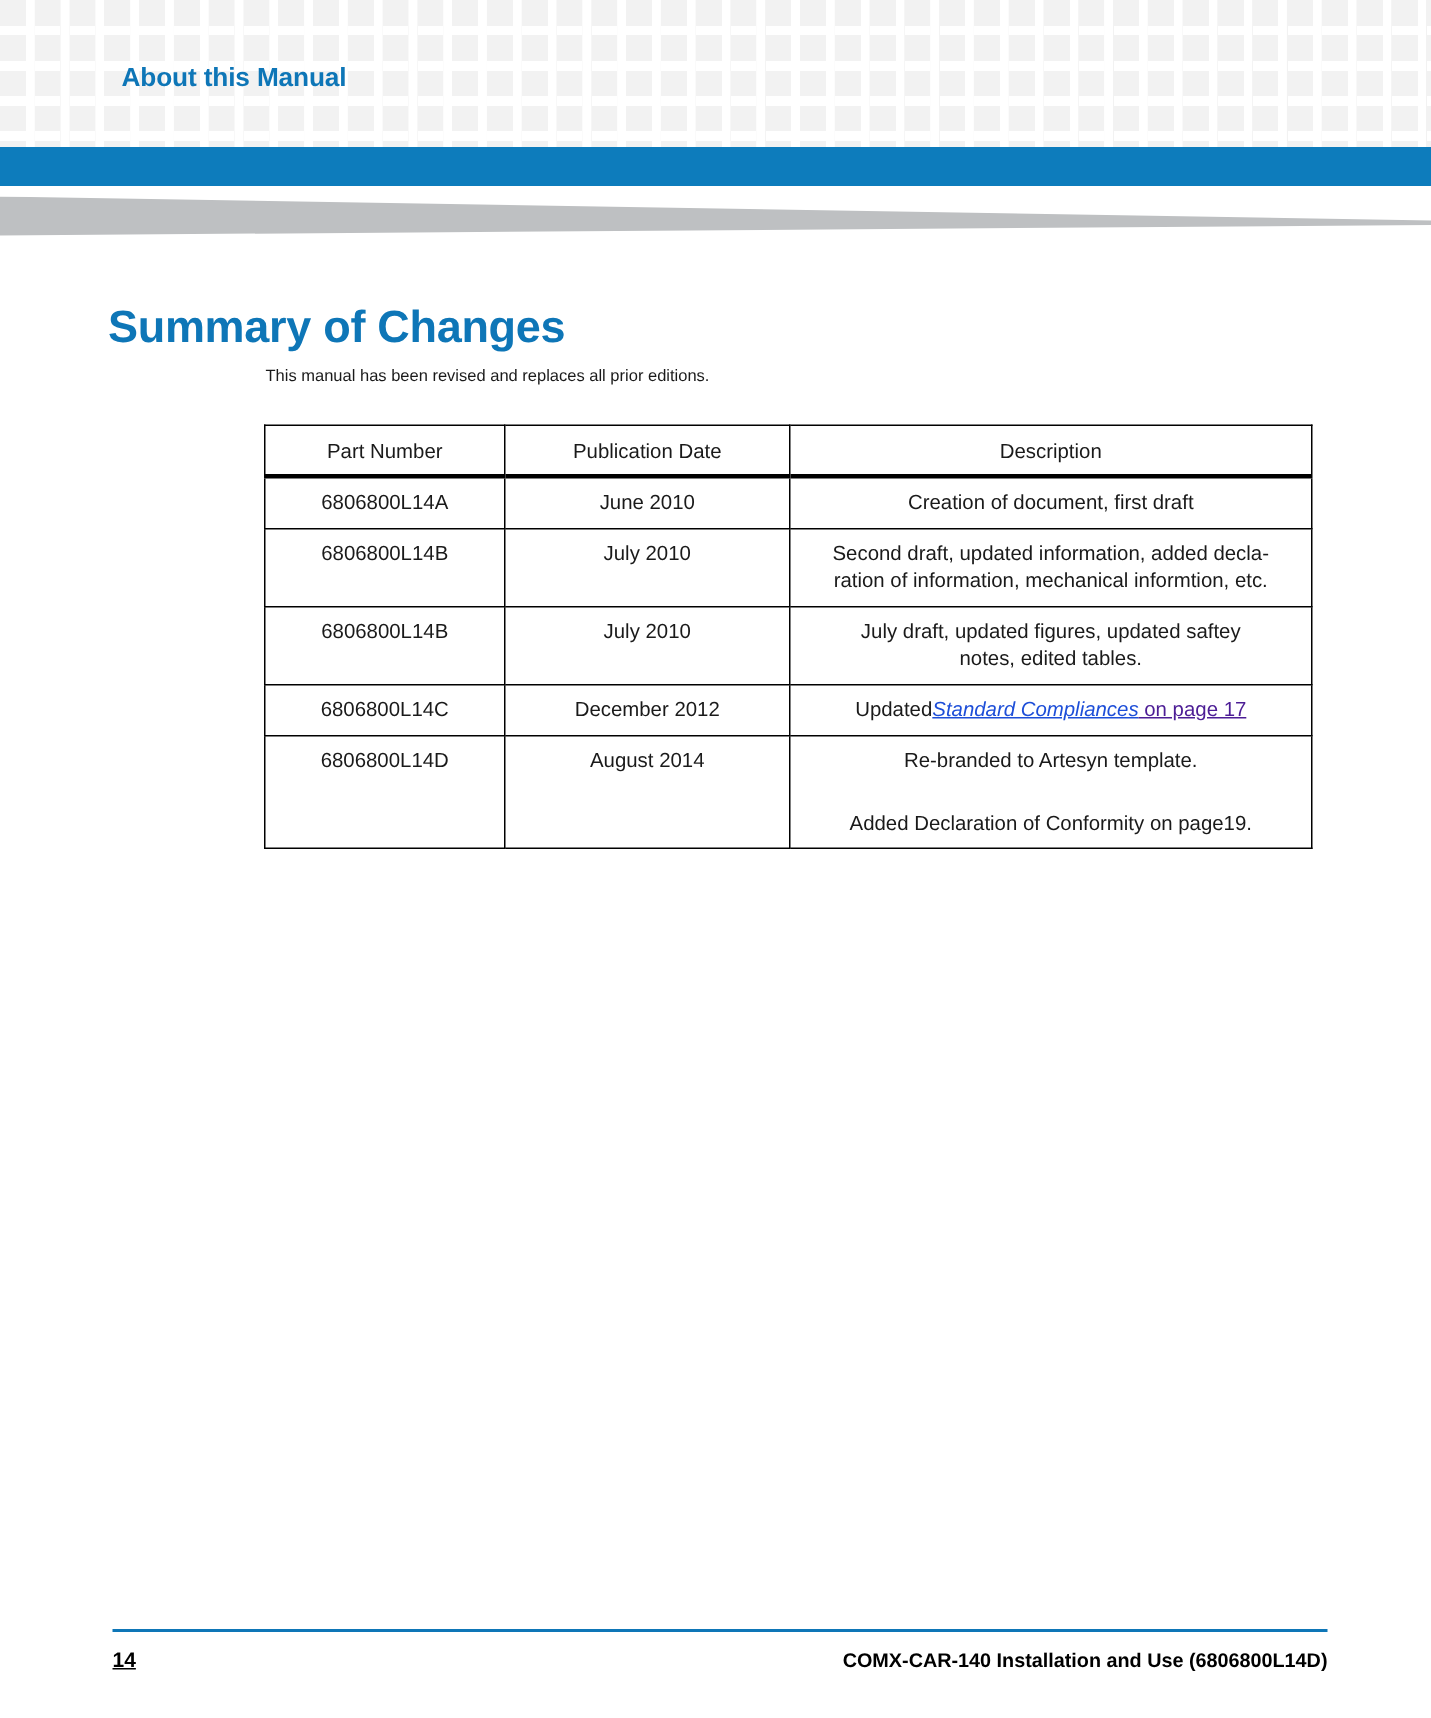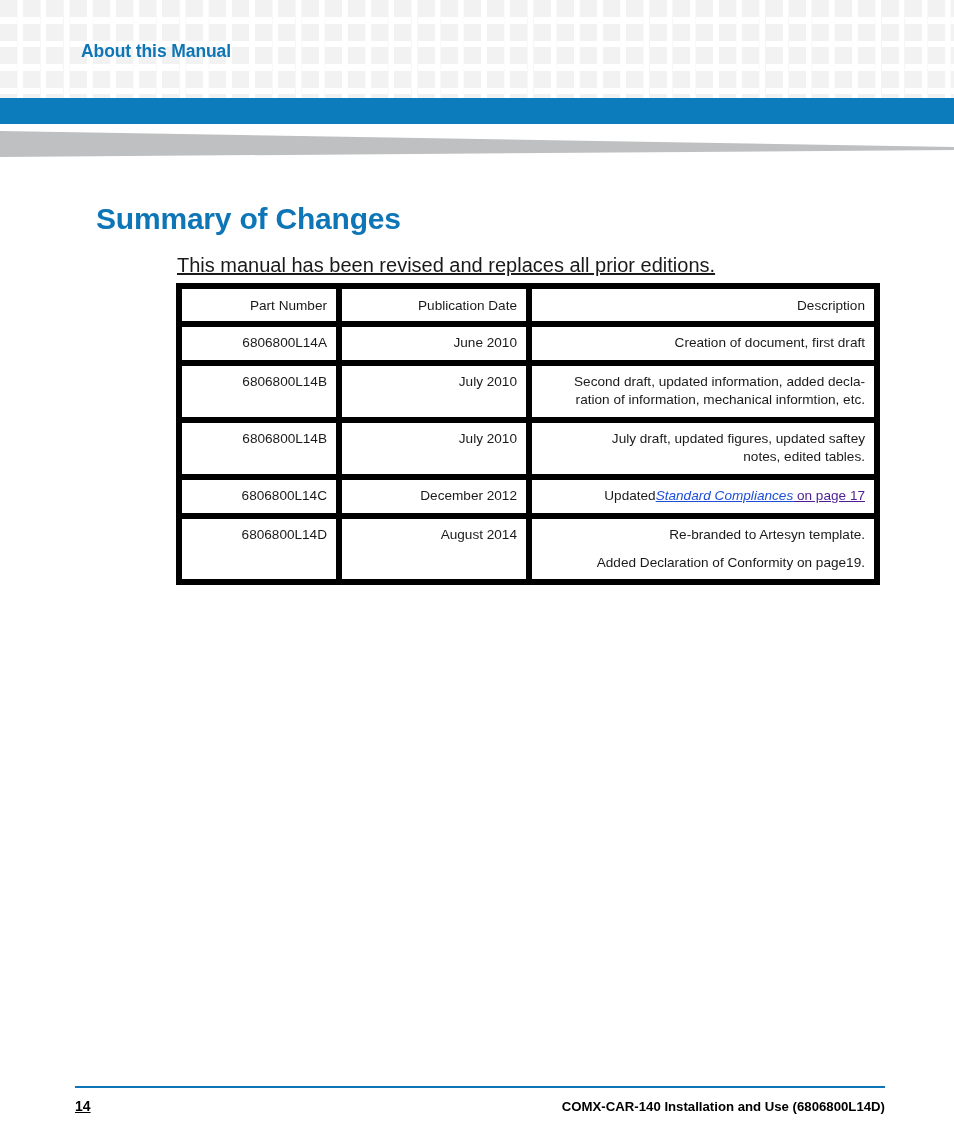--- a/index.html
+++ b/index.html
@@ -85,72 +85,71 @@
 
   
   .content {
     position: absolute;
     left: 0;
     top: 0;
     width: 954px;
   }
   .page-title {
     position: absolute;
-    left: 96px;
+    left: 72px;
     top: 182px;
     font-size: 30px;
     font-weight: bold;
     color: #0E76B7;
     letter-spacing: -0.2px;
     white-space: nowrap;
   }
   .intro-paragraph {
     position: absolute;
     left: 177px;
     top: 234px;
-    font-size: 20px;
+    font-size: 11px;
     color: #1a1a1a;
     white-space: nowrap;
-    text-decoration: underline;
   }
 
   
   .changes-table {
     position: absolute;
     left: 176px;
     top: 283px;
     width: 698px;
     border-collapse: collapse;
     table-layout: fixed;
     font-size: 13.6px;
     color: #1a1a1a;
   }
   .changes-table col.c1 { width: 160px; }
   .changes-table col.c2 { width: 190px; }
   .changes-table col.c3 { width: 348px; }
 
   .changes-table th,
   .changes-table td {
-    border: 6px solid #000000;
-    text-align: right;
+    border: 1px solid #000000;
+    text-align: center;
     vertical-align: top;
     padding: 7px 9px 8px 9px;
     font-weight: normal;
     line-height: 1.32;
   }
   .changes-table thead th {
     border-bottom: 3px solid #000000;
     padding-top: 8px;
     padding-bottom: 6px;
   }
   .cell-line + .cell-line {
     margin-top: 0;
   }
   .cell-line.spaced {
-    margin-top: 10px;
+    margin-top: 24px;
   }
   .xref {
     color: #4c1d95;
   }
   .xref-italic {
     color: #1d4ed8;
     font-style: italic;
   }
 
   

